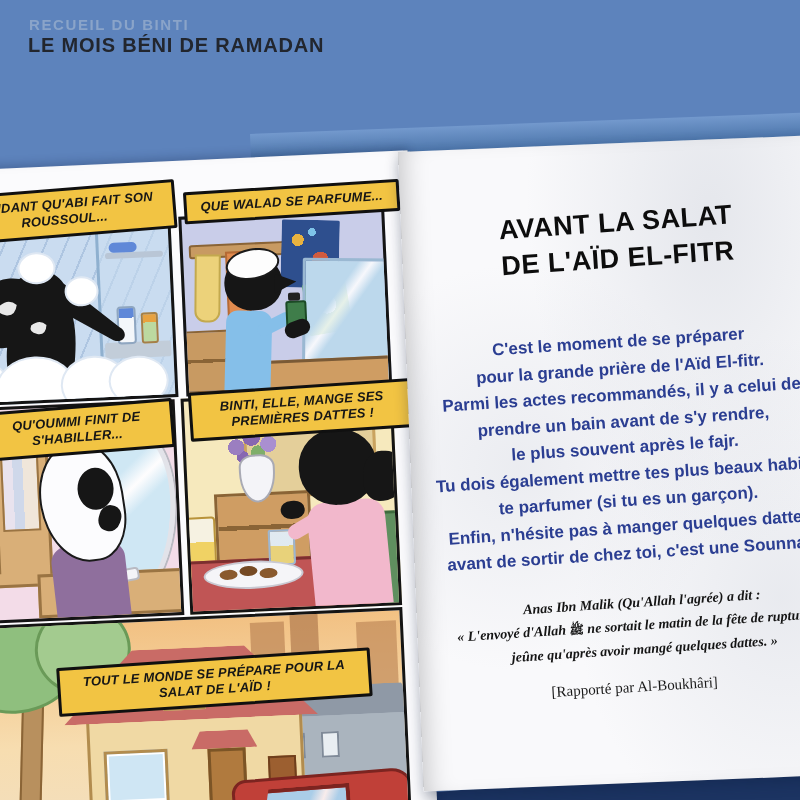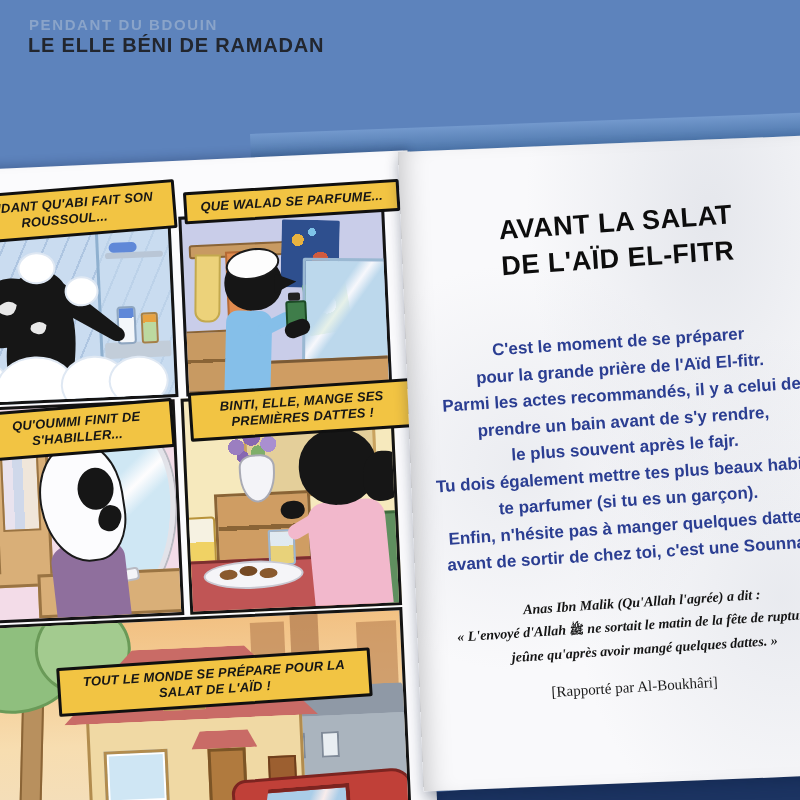--- a/index.html
+++ b/index.html
@@ -68,22 +68,22 @@
   .rp-hadith div{white-space:nowrap;}
   .rp-source{position:absolute;left:0;right:0;top:536px;text-align:center;
     transform:rotate(-1.2deg);font-family:"Liberation Serif",serif;font-size:15px;
     color:#1a1a1a;}
 </style>
 </head>
 <body>
 
 <div class="stage">
 
-  <div class="hdr-series">PENDANT DU BDOUIN</div>
-  <div class="hdr-title">LE ELLE BÉNI DE RAMADAN</div>
+  <div class="hdr-series">RECUEIL DU BINTI</div>
+  <div class="hdr-title">LE MOIS BÉNI DE RAMADAN</div>
 
   <div class="cover-top"></div>
   <div class="cover-corner"></div>
 
   <div class="page-left">
 
     <div class="panel p1">
       <div class="a" style="right:0;top:0;width:70px;height:100%;background:rgba(200,220,240,.55);border-left:3px solid #8fb0cf;"></div>
       <div class="a" style="right:6px;top:30px;width:58px;height:6px;background:#b9c6d6;border-radius:3px;"></div>
       <div class="a" style="right:32px;top:20px;width:28px;height:10px;background:#5f88d8;border-radius:5px;"></div>

